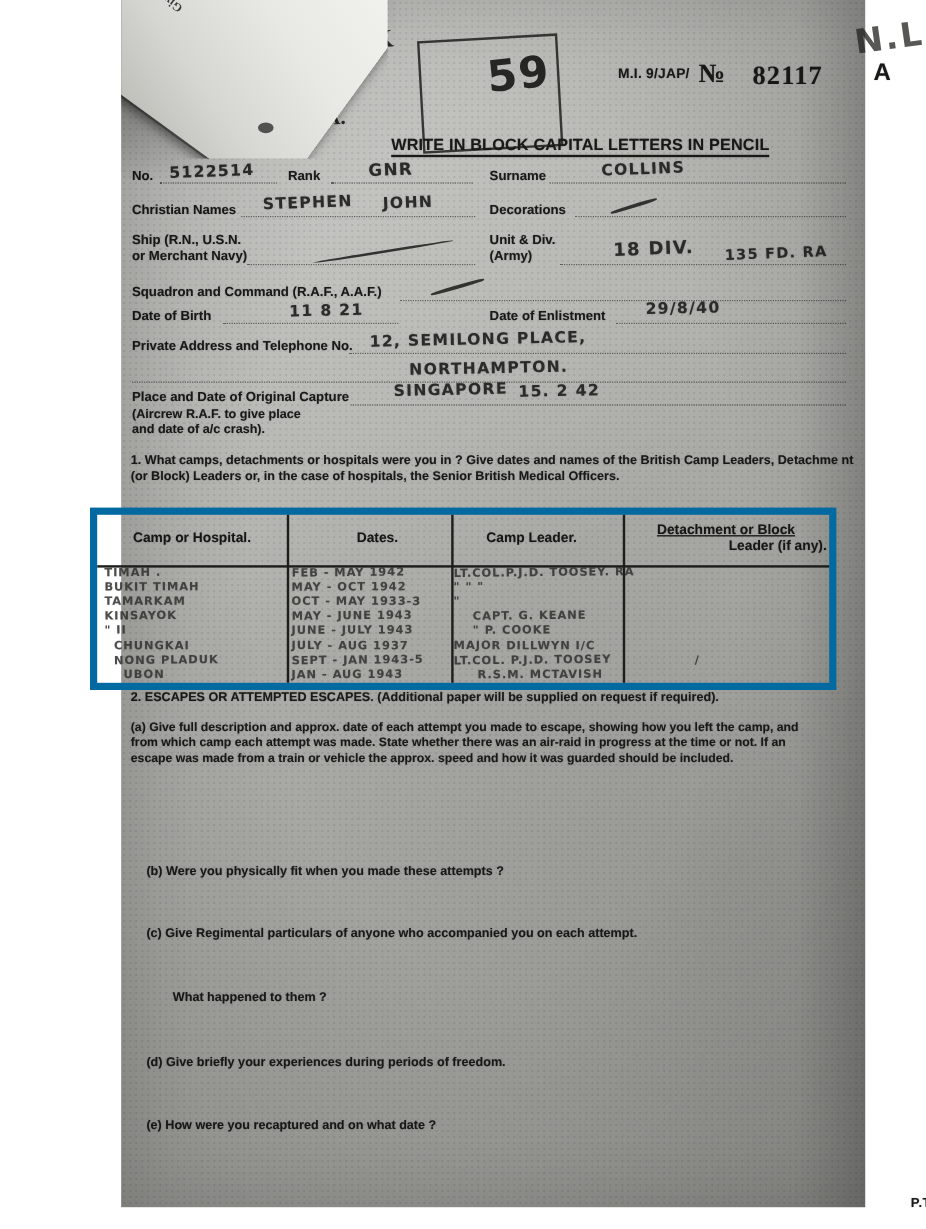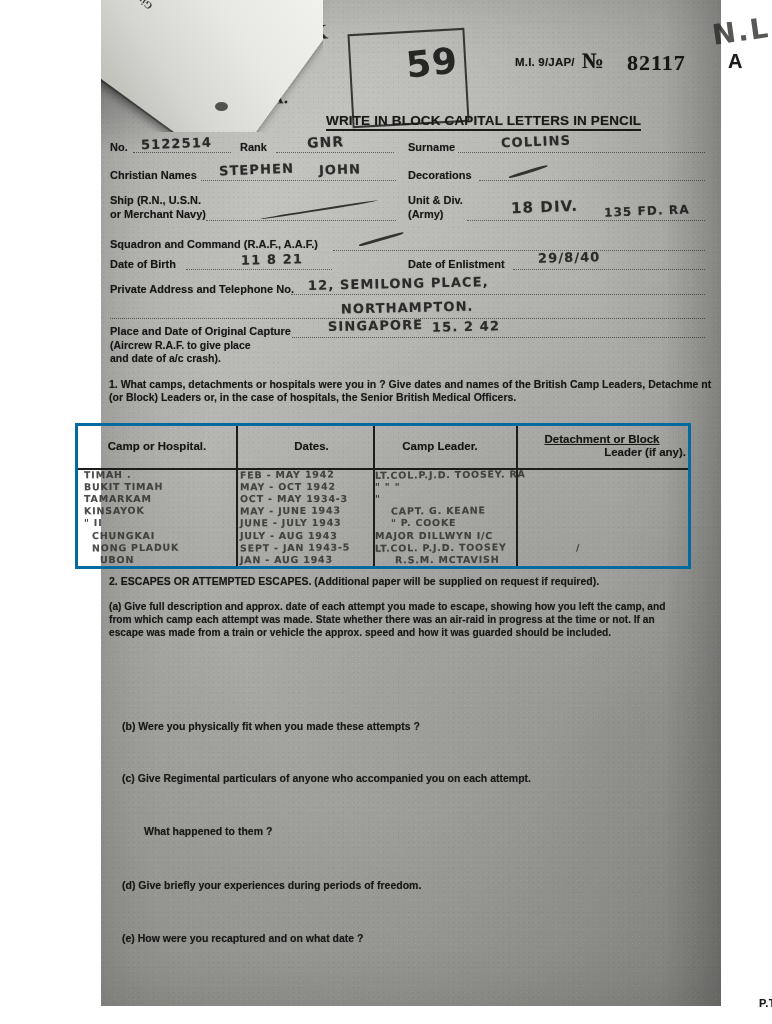--- a/index.html
+++ b/index.html
@@ -138,21 +138,21 @@
   }
 
   #blocktitle{
     left:225px;top:113px;font-size:13.5px;letter-spacing:.15px;
     border-bottom:2px solid #1a1a18;padding-bottom:1px;
   }
 
   
   #tbl{
     position:absolute;left:75px;top:423px;width:610px;height:140px;
-    border:3px solid #0369a1;
+    border:6px solid #0369a1;
   }
   #tbl .vline{ position:absolute;top:0;bottom:0;width:1.6px;background:#1d1d1b; }
   #tbl .hline{ position:absolute;left:0;right:0;height:1.6px;background:#1d1d1b; }
   .th{
     position:absolute;text-align:center;
     font-family:"Liberation Sans",sans-serif;font-size:11.5px;font-weight:700;
     color:#161615;text-shadow:0 0 1px rgba(0,0,0,.3);line-height:13px;
   }
   .cellhw{
     position:absolute;
@@ -278,30 +278,30 @@
     <div class="th" style="left:440px;top:20px;width:168px;text-align:right;">Leader (if any).</div>
 
     <div id="tbody">
         <div class="cellhw" style="left: 6px; top: 43px; transform: rotate(-0.6deg);">TIMAH .</div>
         <div class="cellhw" style="left: 162px; top: 43px; transform: rotate(-0.6deg);">FEB - MAY    1942</div>
         <div class="cellhw" style="left: 297px; top: 43px; transform: rotate(-0.6deg);">LT.COL.P.J.D. TOOSEY. RA</div>
         <div class="cellhw" style="left: 6px; top: 55px; transform: rotate(-0.25deg);">BUKIT TIMAH</div>
         <div class="cellhw" style="left: 162px; top: 55px; transform: rotate(-0.25deg);">MAY - OCT    1942</div>
         <div class="cellhw" style="left: 297px; top: 55px; transform: rotate(-0.25deg);">"            "          "</div>
         <div class="cellhw" style="left: 6px; top: 67px; transform: rotate(0.0999999deg);">TAMARKAM</div>
-        <div class="cellhw" style="left: 162px; top: 67px; transform: rotate(0.0999999deg);">OCT - MAY    1934-3</div>
+        <div class="cellhw" style="left: 162px; top: 67px; transform: rotate(0.0999999deg);">OCT - MAY    1933-3</div>
         <div class="cellhw" style="left: 297px; top: 67px; transform: rotate(0.0999999deg);">"</div>
         <div class="cellhw" style="left: 6px; top: 79px; transform: rotate(-0.6deg);">KINSAYOK</div>
         <div class="cellhw" style="left: 162px; top: 79px; transform: rotate(-0.6deg);">MAY - JUNE   1943</div>
         <div class="cellhw" style="left: 313px; top: 79px; transform: rotate(-0.6deg);">CAPT. G. KEANE</div>
         <div class="cellhw" style="left: 6px; top: 91px; transform: rotate(-0.25deg);">"          II</div>
         <div class="cellhw" style="left: 162px; top: 91px; transform: rotate(-0.25deg);">JUNE - JULY  1943</div>
         <div class="cellhw" style="left: 313px; top: 91px; transform: rotate(-0.25deg);">"     P. COOKE</div>
         <div class="cellhw" style="left: 14px; top: 104px; transform: rotate(0.0999999deg);">CHUNGKAI</div>
-        <div class="cellhw" style="left: 162px; top: 104px; transform: rotate(0.0999999deg);">JULY - AUG   1943</div>
+        <div class="cellhw" style="left: 162px; top: 104px; transform: rotate(0.0999999deg);">JULY - AUG   1937</div>
         <div class="cellhw" style="left: 297px; top: 104px; transform: rotate(0.0999999deg);">MAJOR DILLWYN I/C</div>
         <div class="cellhw" style="left: 14px; top: 116px; transform: rotate(-0.6deg);">NONG PLADUK</div>
         <div class="cellhw" style="left: 162px; top: 116px; transform: rotate(-0.6deg);">SEPT - JAN   1943-5</div>
         <div class="cellhw" style="left: 297px; top: 116px; transform: rotate(-0.6deg);">LT.COL. P.J.D. TOOSEY</div>
         <div class="cellhw" style="left: 498px; top: 116px; transform: rotate(-0.6deg);">/</div>
         <div class="cellhw" style="left: 22px; top: 128px; transform: rotate(-0.25deg);">UBON</div>
         <div class="cellhw" style="left: 162px; top: 128px; transform: rotate(-0.25deg);">JAN - AUG  1943</div>
         <div class="cellhw" style="left: 317px; top: 128px; transform: rotate(-0.25deg);">R.S.M. MCTAVISH</div>
       </div>
   </div>

